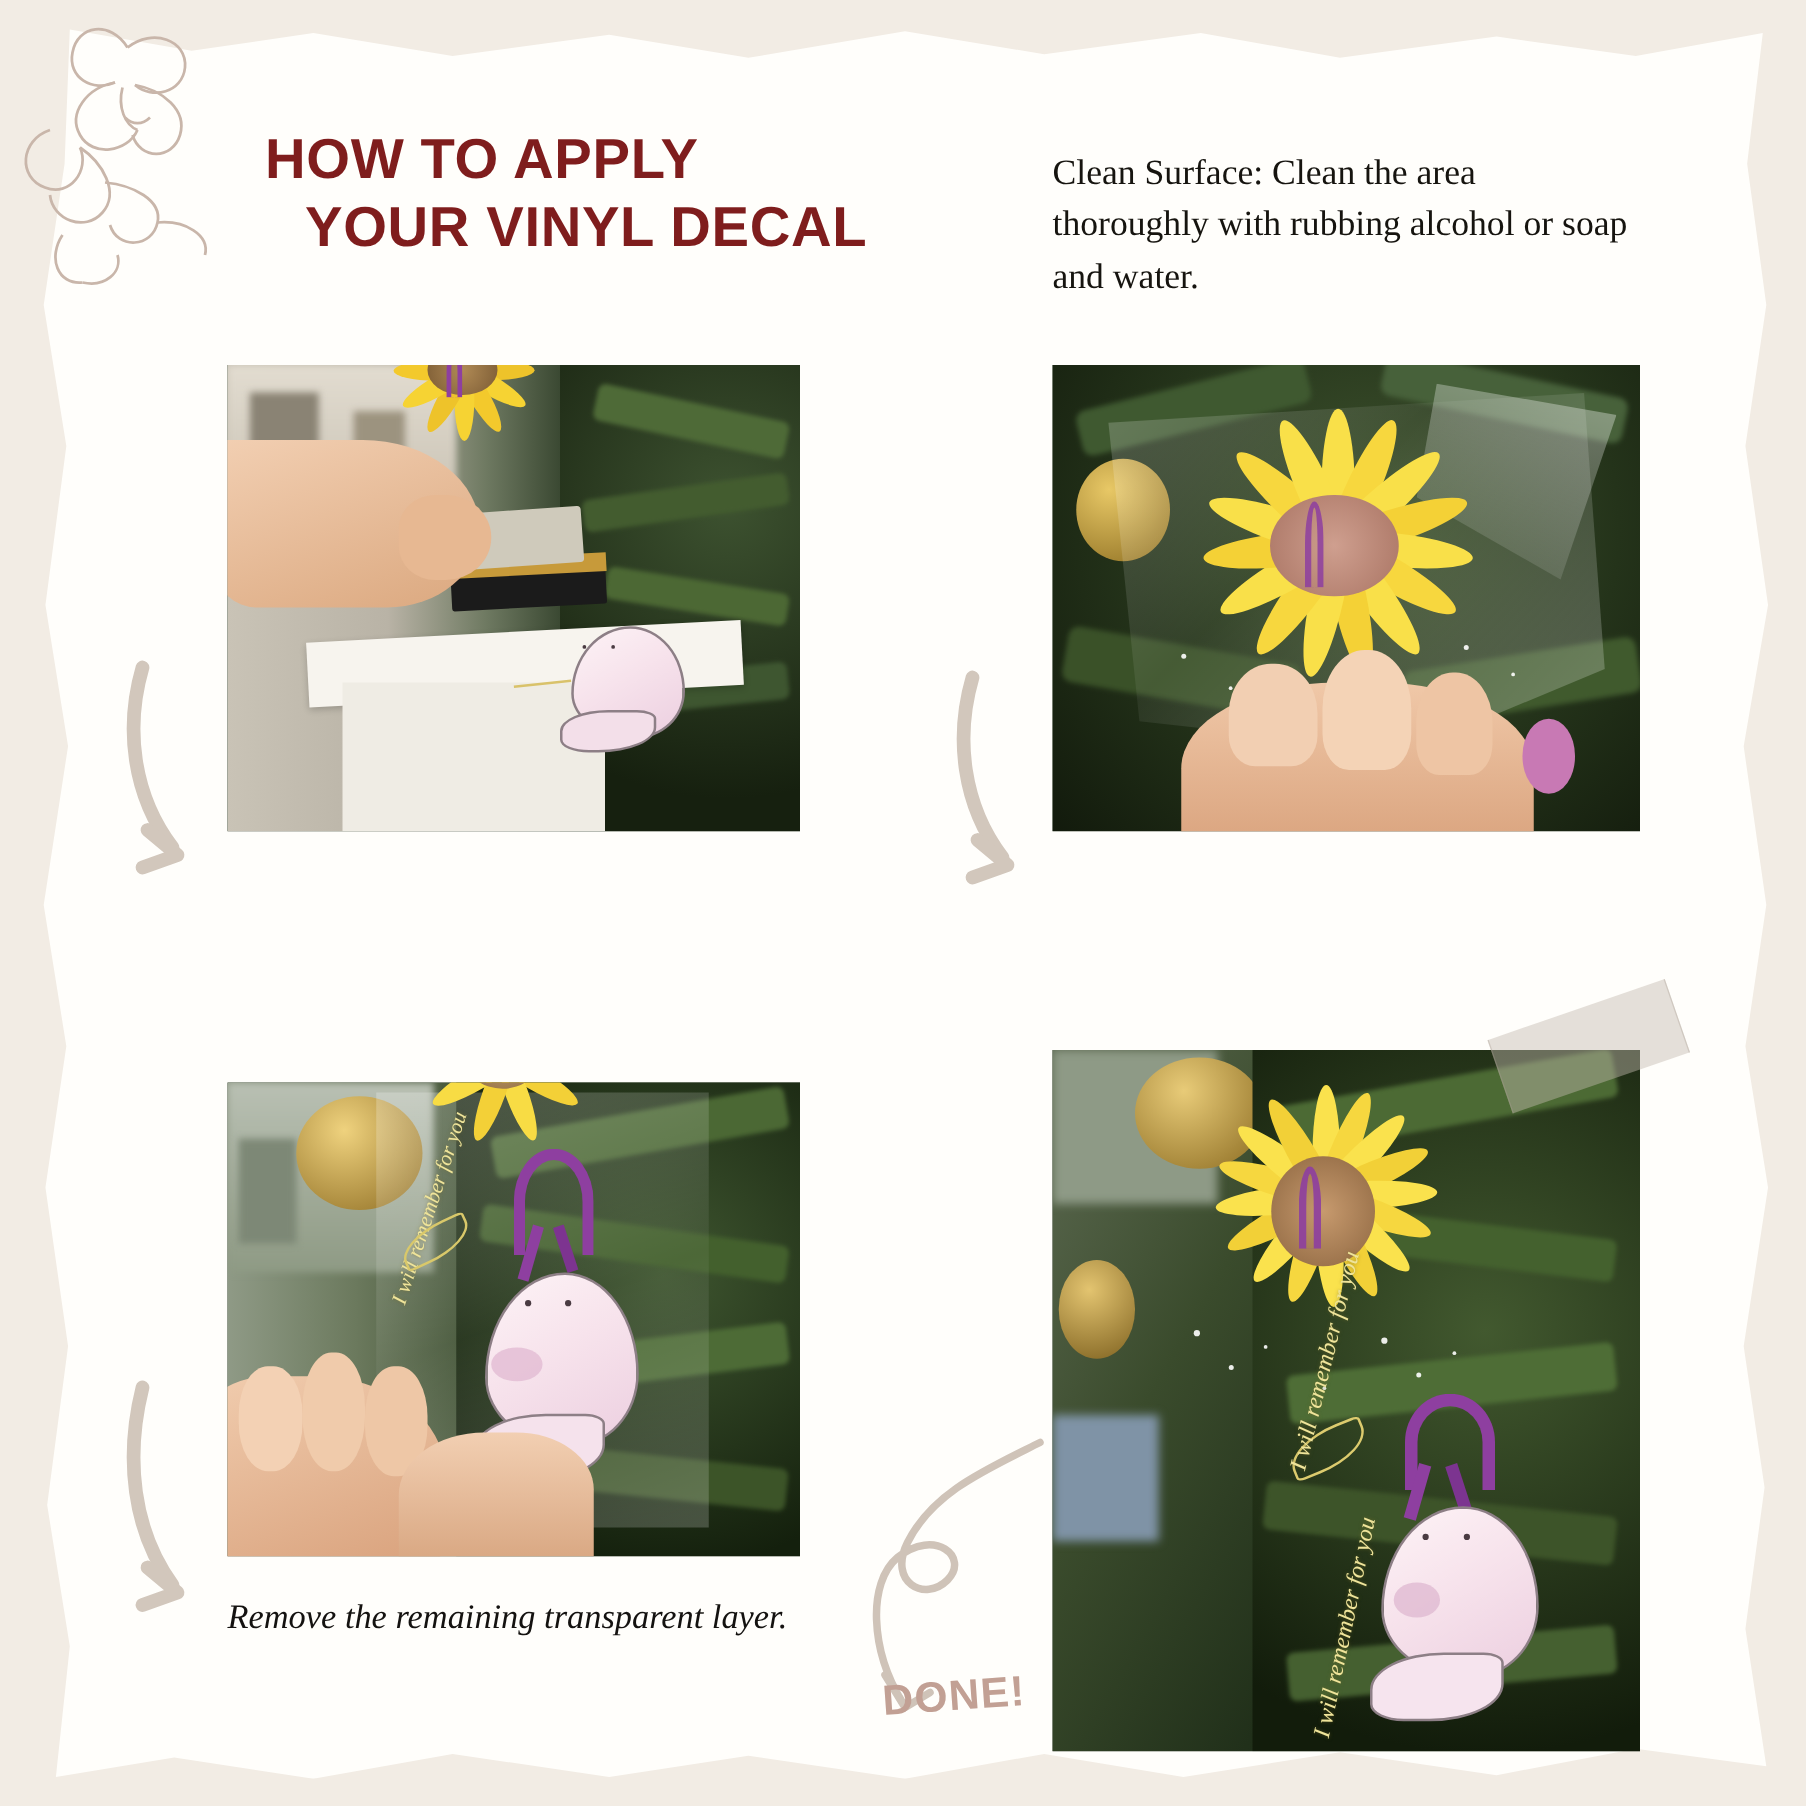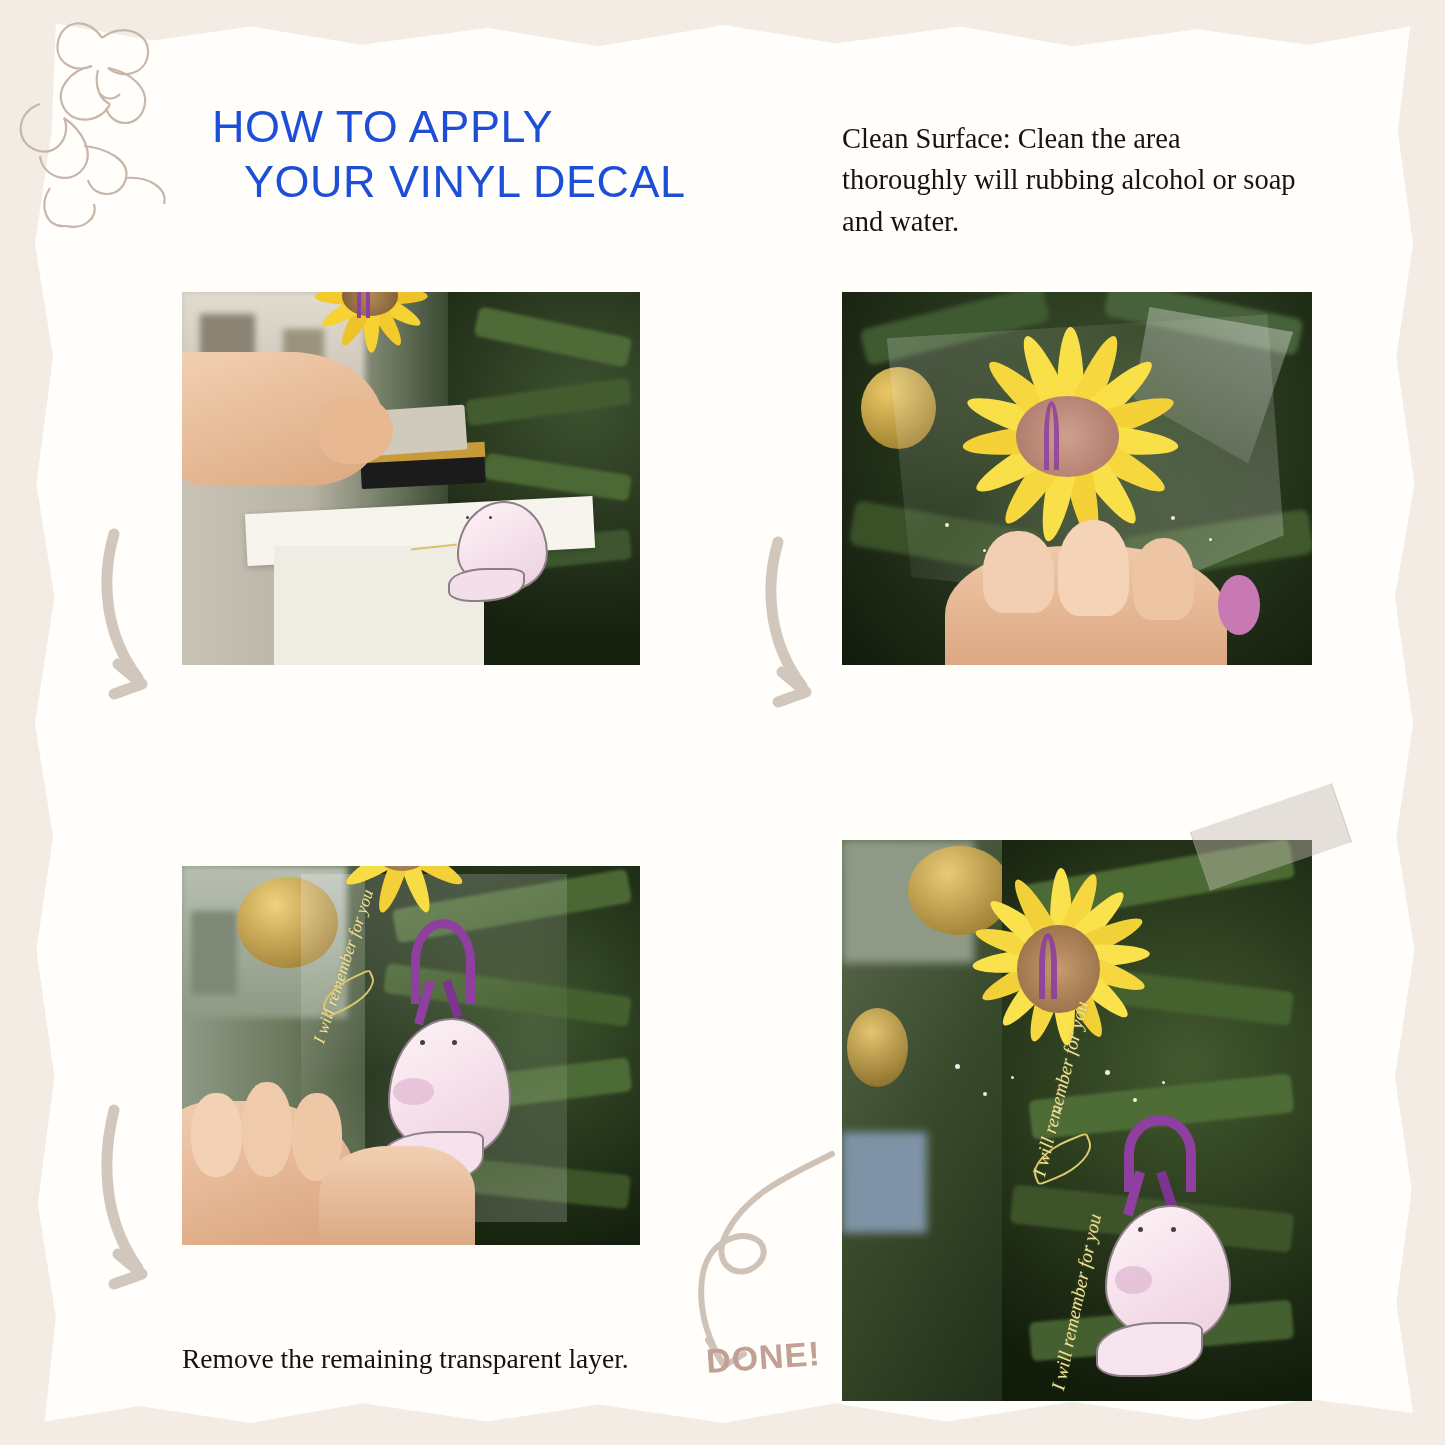--- a/index.html
+++ b/index.html
@@ -53,25 +53,25 @@
     pointer-events: none;
   }
 
   
   .headline {
     position: absolute;
     left: 212px;
     top: 100px;
     width: 520px;
     font-family: "Liberation Sans", sans-serif;
-    font-weight: normal;
+    font-weight: bold;
     font-size: 45px;
     line-height: 1.22;
     letter-spacing: 0.5px;
-    color: #1d4ed8;
+    color: #7f1d1d;
   }
   .headline .l2 { padding-left: 32px; display: block; }
 
   
   .intro-text {
     position: absolute;
     left: 842px;
     top: 118px;
     width: 470px;
     font-size: 28.5px;
@@ -94,21 +94,21 @@
   .caption {
     position: absolute;
     font-size: 27.5px;
     line-height: 1.38;
     color: #141210;
     text-align: justify;
     text-align-last: left;
   }
   .c1 { left: 182px; top: 694px; width: 462px; }
   .c2 { left: 842px; top: 700px; width: 462px; }
-  .c3 { left: 182px; top: 1340px; width: 462px; }
+  .c3 { left: 182px; top: 1274px; width: 462px; font-style: italic; }
 
   
   .arrow { position: absolute; pointer-events: none; }
   .a1 { left: 96px;  top: 528px;  width: 86px;  height: 186px; }
   .a2 { left: 760px; top: 536px;  width: 86px;  height: 186px; }
   .a3 { left: 96px;  top: 1104px; width: 86px;  height: 200px; }
   .a4 { left: 692px; top: 1150px; width: 156px; height: 250px; }
 
   
   .tape {
@@ -190,21 +190,21 @@
       <path d="M56 218 C74 222, 88 210, 84 196"></path>
       <path d="M90 86 C96 92, 104 92, 110 86"></path>
     </g>
   </svg>
 
   <div class="headline">
     <span>HOW TO APPLY</span>
     <span class="l2">YOUR VINYL DECAL</span>
   </div>
 
-  <div class="intro-text">Clean Surface: Clean the area thoroughly will rubbing alcohol or soap and water.</div>
+  <div class="intro-text">Clean Surface: Clean the area thoroughly with rubbing alcohol or soap and water.</div>
 
   <div class="photo p1">
 
     <div class="ph-bg" style="background:linear-gradient(90deg,#c9c3b6 0%, #b9b3a6 28%, #6f7a62 45%, #2b3a24 62%, #1c2718 100%);"></div>
     <div style="position:absolute;left:0;top:0;width:40%;height:45%;background:linear-gradient(180deg,#e2dcd0,#bdb6a7);filter:blur(3px);"></div>
     <div style="position:absolute;left:4%;top:6%;width:12%;height:26%;background:#8a8374;filter:blur(3px);"></div>
     <div style="position:absolute;left:22%;top:10%;width:9%;height:20%;background:#9c937f;filter:blur(3px);"></div>
 
     <div style="position:absolute;left:58%;top:0;width:42%;height:100%;background:radial-gradient(circle at 70% 30%, #3d5230, #16200f 80%);"></div>
     <div style="position:absolute;left:64%;top:8%;width:34%;height:8%;background:#4e6a37;transform:rotate(12deg);filter:blur(1.5px);border-radius:6px;"></div>

